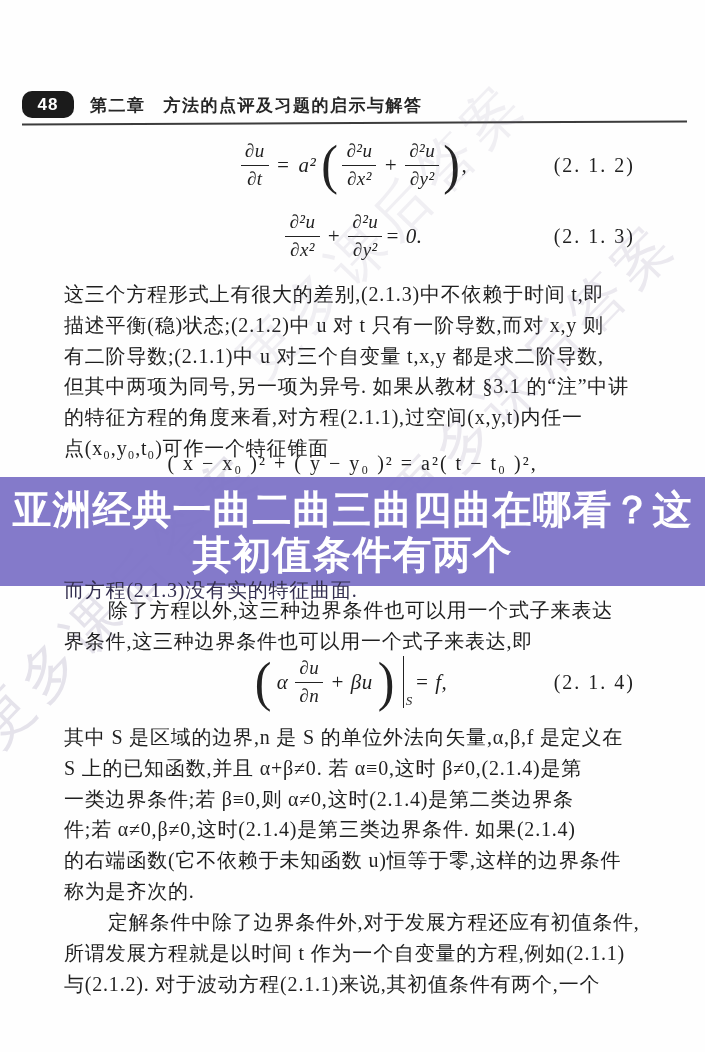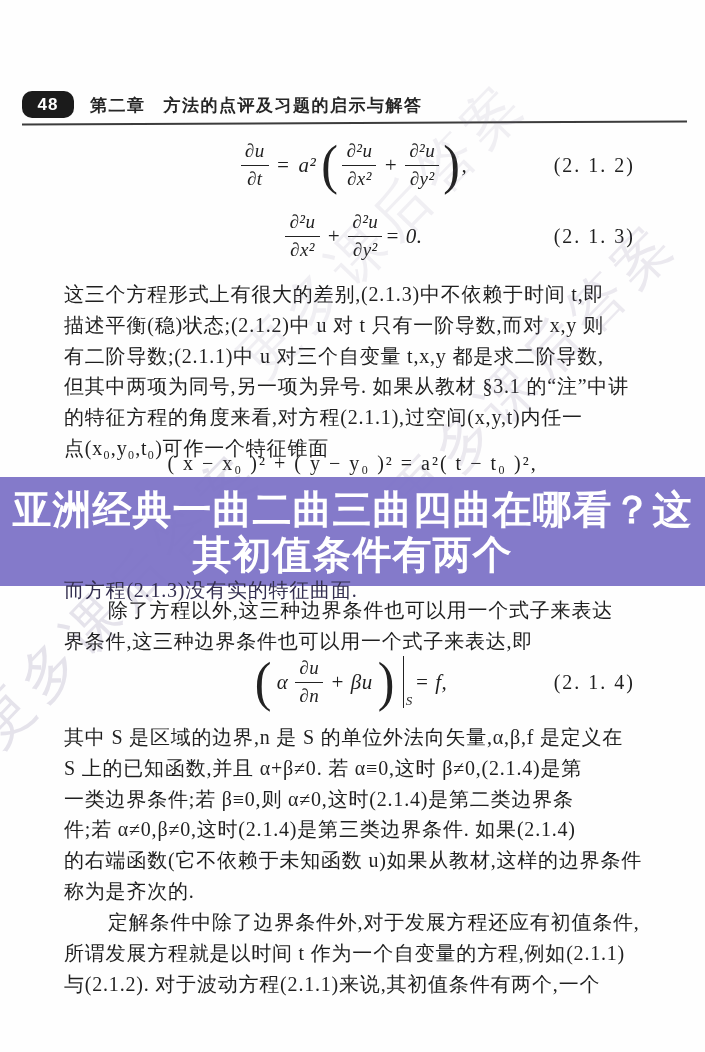--- a/index.html
+++ b/index.html
@@ -163,21 +163,21 @@
     <span class="vbar-sub">S</span>
     <span class="term tail">= f,</span>
     <span class="eq-label">(2. 1. 4)</span>
   </div>
 
   <div class="para p3">
     <div class="line">其中 S 是区域的边界,n 是 S 的单位外法向矢量,α,β,f 是定义在</div>
     <div class="line">S 上的已知函数,并且 α+β≠0. 若 α≡0,这时 β≠0,(2.1.4)是第</div>
     <div class="line">一类边界条件;若 β≡0,则 α≠0,这时(2.1.4)是第二类边界条</div>
     <div class="line">件;若 α≠0,β≠0,这时(2.1.4)是第三类边界条件. 如果(2.1.4)</div>
-    <div class="line">的右端函数(它不依赖于未知函数 u)如果从教材,这样的边界条件</div>
+    <div class="line">的右端函数(它不依赖于未知函数 u)恒等于零,这样的边界条件</div>
     <div class="line">称为是齐次的.</div>
   </div>
 
   <div class="para p4">
     <div class="line indent">定解条件中除了边界条件外,对于发展方程还应有初值条件,</div>
     <div class="line">所谓发展方程就是以时间 t 作为一个自变量的方程,例如(2.1.1)</div>
     <div class="line">与(2.1.2). 对于波动方程(2.1.1)来说,其初值条件有两个,一个</div>
   </div>
 
 </div>

